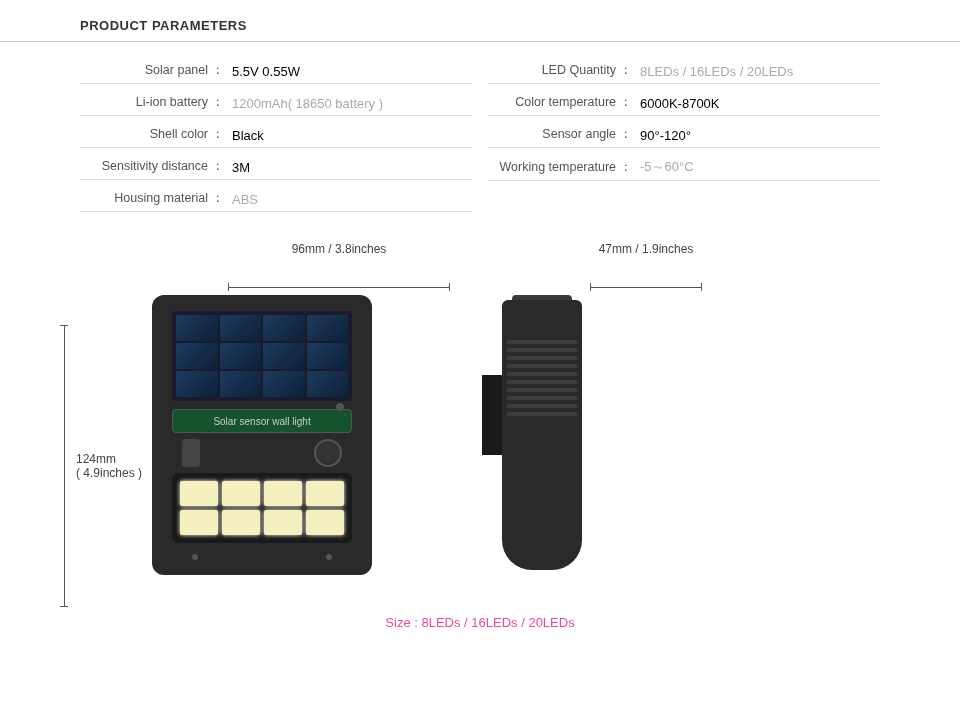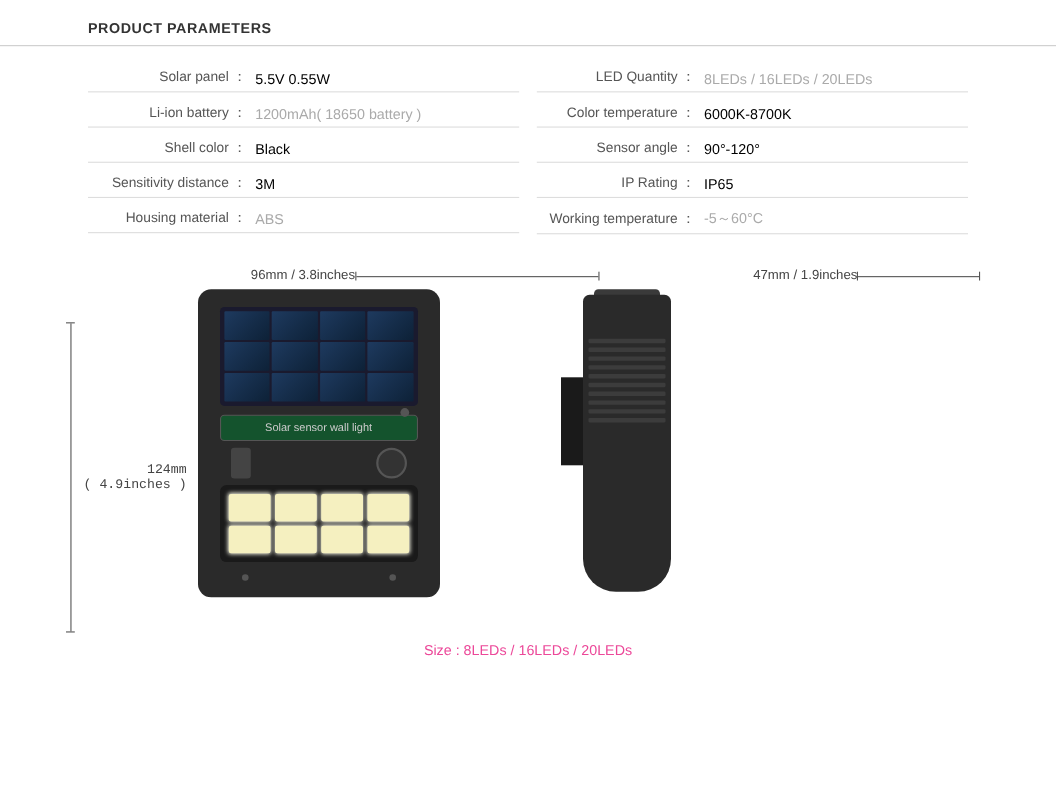--- a/index.html
+++ b/index.html
@@ -252,22 +252,23 @@
     .top-measurements {
       display: flex;
       margin-left: 168px;
       margin-bottom: 2px;
       gap: 0;
       align-items: flex-end;
     }
 
     .meas-block {
       display: flex;
-      flex-direction: row;
-      align-items: center;
+      flex-direction: column;
+      align-items: center;
+      gap: 25px;
     }
 
     .meas-text {
       font-size: 12px;
       color: #444;
       margin-bottom: 2px;
       white-space: nowrap;
     }
 
     .arrow-row {
@@ -304,22 +305,21 @@
     }
     .v-vert-line {
       width: 1px;
       background: #555;
     }
     .v-label-col {
       margin-left: 8px;
       font-size: 12px;
       color: #444;
       white-space: nowrap;
-      text-align: right;
-      font-family: Liberation Mono, monospace;
+      text-align: left;
     }
   </style>
 </head>
 <body>
 
 <div class="page-header">
   <span class="page-title">PRODUCT PARAMETERS</span>
 </div>
 
 <div class="params-section">
@@ -352,24 +352,20 @@
     <span class="param-label">LED Quantity ：</span>
     <span class="param-value">8LEDs / 16LEDs / 20LEDs</span>
   </div>
       <div class="param-row">
     <span class="param-label">Color temperature ：</span>
     <span class="param-value dark">6000K-8700K</span>
   </div>
       <div class="param-row">
     <span class="param-label">Sensor angle ：</span>
     <span class="param-value dark">90°-120°</span>
-  </div>
-      <div class="param-row">
-    <span class="param-label">IP Rating ：</span>
-    <span class="param-value dark">IP65</span>
   </div>
       <div class="param-row">
     <span class="param-label">Working temperature ：</span>
     <span class="param-value">-5～60°C</span>
   </div>
     </div>
 </div>
 
 <div class="dimensions-section">
 

